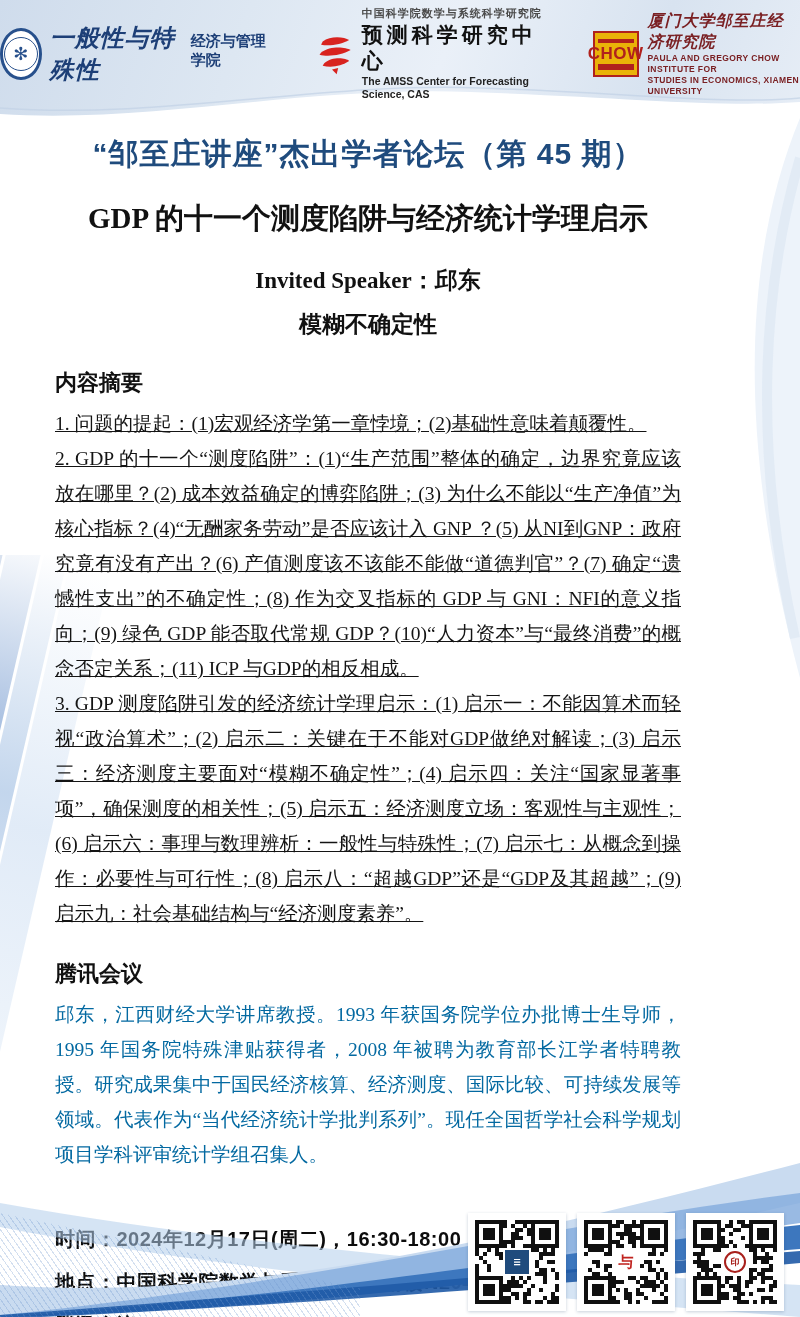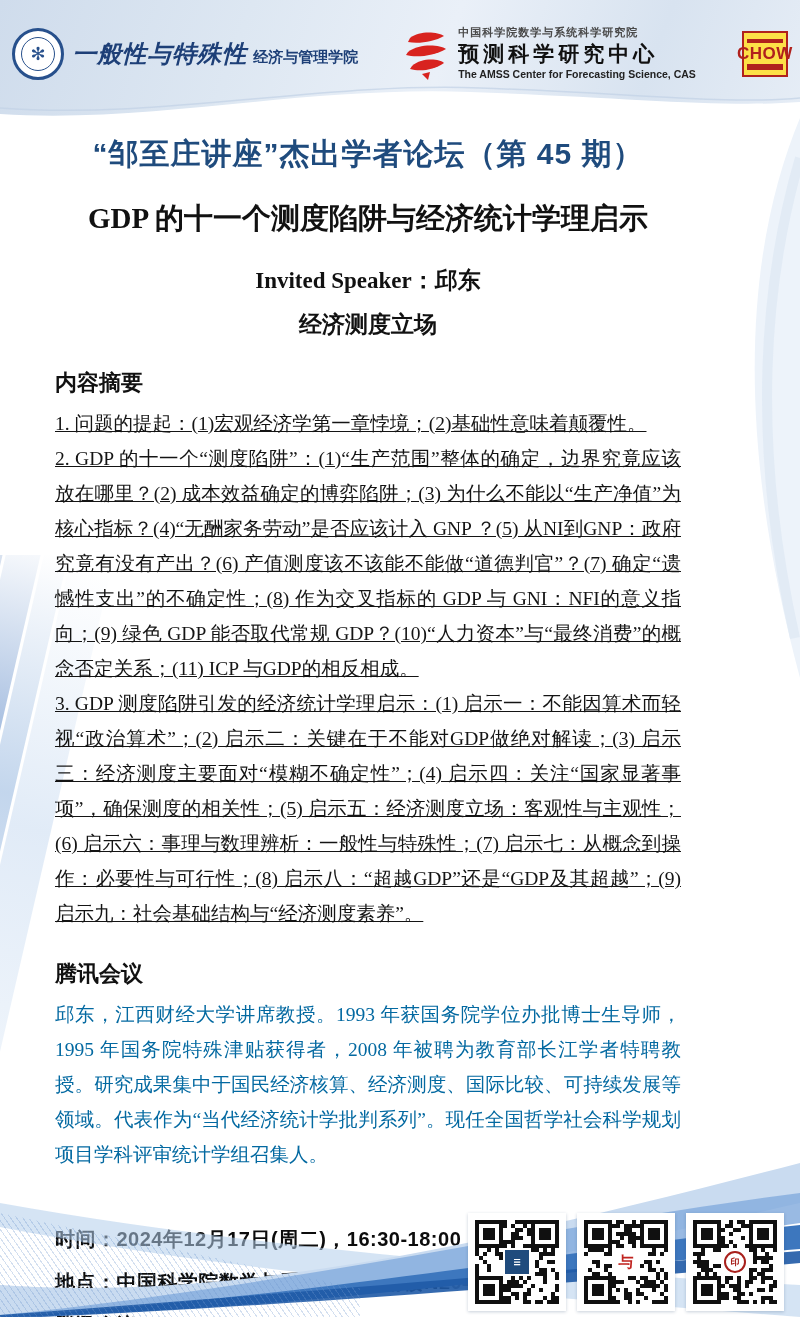--- a/index.html
+++ b/index.html
@@ -23,21 +23,21 @@
   .ucas-en{font-size:10.5px;letter-spacing:1.6px;color:#c14040;margin-top:3px;}
 
   .logo2{display:flex;align-items:center;gap:10px;}
   .amss-mark{width:44px;height:52px;}
   .logo2-text{display:flex;flex-direction:column;line-height:1.25;}
   .amss-line1{font-size:11px;font-weight:bold;color:#4a4a4a;letter-spacing:1px;}
   .amss-line2{font-family:"Liberation Serif",serif;font-size:21px;font-weight:bold;color:#111;letter-spacing:4px;margin:1px 0;}
   .amss-line3{font-size:10.5px;font-weight:bold;color:#222;}
 
   .logo3{display:flex;align-items:center;gap:9px;}
-  .chow-badge{width:46px;height:46px;display:flex;flex-direction:column;align-items:center;justify-content:center;border:2px solid #b0211d;background:#fde047;box-sizing:border-box;}
+  .chow-badge{width:46px;height:46px;display:flex;flex-direction:column;align-items:center;justify-content:center;border:2px solid #b0211d;background:#eab308;box-sizing:border-box;}
   .chow-roof{width:36px;height:4px;background:#b0211d;margin-bottom:2px;}
   .chow-word{font-size:17px;font-weight:bold;color:#b0211d;letter-spacing:.5px;line-height:1;font-stretch:condensed;}
   .chow-bar{width:36px;height:6px;background:#b0211d;margin-top:2px;}
   .logo3-text{display:flex;flex-direction:column;line-height:1.3;}
   .chow-cn{font-family:"Liberation Serif",serif;font-style:italic;font-weight:bold;font-size:16px;color:#7a2023;letter-spacing:1px;}
   .chow-en{font-size:8.5px;font-weight:bold;color:#7a2023;letter-spacing:.4px;}
 
   
   .right-swoosh{position:absolute;right:0;top:118px;width:110px;height:560px;pointer-events:none;}
   .left-stripes{position:absolute;left:0;top:555px;width:135px;height:590px;overflow:hidden;pointer-events:none;}
@@ -115,40 +115,45 @@
         <span class="amss-line3">The AMSS Center for Forecasting Science, CAS</span>
       </div>
     </div>
 
     <div class="logo3">
       <div class="chow-badge">
         <div class="chow-roof"></div>
         <span class="chow-word">CHOW</span>
         <div class="chow-bar"></div>
       </div>
+      <div class="logo3-text">
+        <span class="chow-cn">厦门大学邹至庄经济研究院</span>
+        <span class="chow-en">PAULA AND GREGORY CHOW INSTITUTE FOR</span>
+        <span class="chow-en">STUDIES IN ECONOMICS, XIAMEN UNIVERSITY</span>
+      </div>
     </div>
   </div>
 
   <svg class="right-swoosh" viewBox="0 0 110 560" preserveAspectRatio="none">
     <path d="M110,0 C60,120 40,300 110,560 L110,0 Z" fill="#edf3fa"></path>
     <path d="M110,40 C75,160 60,320 105,520" fill="none" stroke="#dfe9f4" stroke-width="10" opacity=".8"></path>
   </svg>
 
   <div class="left-stripes">
     <div class="stripe s1"></div>
     <div class="stripe s2"></div>
     <div class="stripe s3"></div>
     <div class="stripe s4"></div>
   </div>
 
   <div class="content">
     <div class="series-title">“邹至庄讲座”杰出学者论坛（第 45 期）</div>
     <div class="lecture-title">GDP 的十一个测度陷阱与经济统计学理启示</div>
     <div class="speaker">Invited Speaker：邱东</div>
-    <div class="affiliation">经济测度立场</div>
+    <div class="affiliation">模糊不确定性</div>
 
     <div class="sec-heading">内容摘要</div>
     <div class="abstract">
       <p>1. 问题的提起：(1)宏观经济学第一章悖境；(2)基础性意味着颠覆性。</p>
       <p>2. GDP 的十一个“测度陷阱”：(1)“生产范围”整体的确定，边界究竟应该放在哪里？(2) 成本效益确定的博弈陷阱；(3) 为什么不能以“生产净值”为核心指标？(4)“无酬家务劳动”是否应该计入 GNP ？(5) 从NI到GNP：政府究竟有没有产出？(6) 产值测度该不该能不能做“道德判官”？(7) 确定“遗憾性支出”的不确定性；(8) 作为交叉指标的 GDP 与 GNI：NFI的意义指向；(9) 绿色 GDP 能否取代常规 GDP？(10)“人力资本”与“最终消费”的概念否定关系；(11) ICP 与GDP的相反相成。</p>
       <p>3. GDP 测度陷阱引发的经济统计学理启示：(1) 启示一：不能因算术而轻视“政治算术”；(2) 启示二：关键在于不能对GDP做绝对解读；(3) 启示三：经济测度主要面对“模糊不确定性”；(4) 启示四：关注“国家显著事项”，确保测度的相关性；(5) 启示五：经济测度立场：客观性与主观性；(6) 启示六：事理与数理辨析：一般性与特殊性；(7) 启示七：从概念到操作：必要性与可行性；(8) 启示八：“超越GDP”还是“GDP及其超越”；(9) 启示九：社会基础结构与“经济测度素养”。</p>
     </div>
 
     <div class="sec-heading">腾讯会议</div>
     <div class="bio-text">邱东，江西财经大学讲席教授。1993 年获国务院学位办批博士生导师，1995 年国务院特殊津贴获得者，2008 年被聘为教育部长江学者特聘教授。研究成果集中于国民经济核算、经济测度、国际比较、可持续发展等领域。代表作为“当代经济统计学批判系列”。现任全国哲学社会科学规划项目学科评审统计学组召集人。</div>

